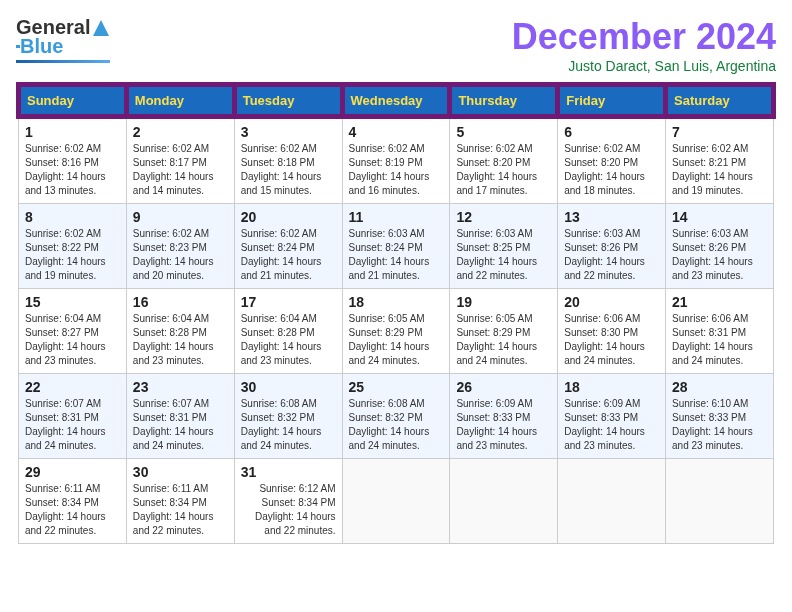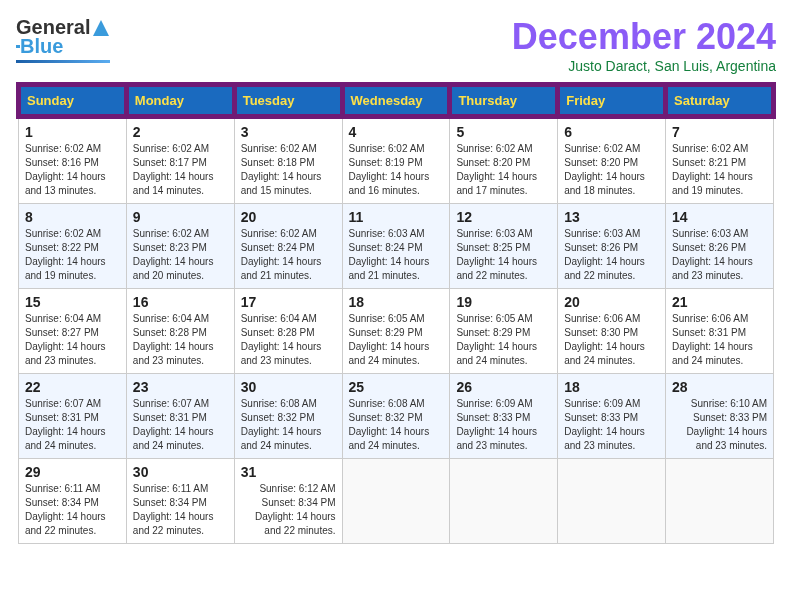--- a/index.html
+++ b/index.html
@@ -280,21 +280,21 @@
 Daylight: 14 hours and 23 minutes.</div>
         </td>
         <td>
           <span class="day-number">18</span>
           <div class="day-info" style="white-space: pre-line;">Sunrise: 6:09 AM
 Sunset: 8:33 PM
 Daylight: 14 hours and 23 minutes.</div>
         </td>
         <td>
           <span class="day-number">28</span>
-          <div class="day-info" style="white-space: pre-line; text-align: right;">Sunrise: 6:10 AM
+          <div class="day-info" style="white-space: pre-line;">Sunrise: 6:10 AM
 Sunset: 8:33 PM
 Daylight: 14 hours and 23 minutes.</div>
         </td>
       </tr>
       <tr>
         <td>
           <span class="day-number">29</span>
           <div class="day-info" style="white-space: pre-line;">Sunrise: 6:11 AM
 Sunset: 8:34 PM
 Daylight: 14 hours and 22 minutes.</div>

